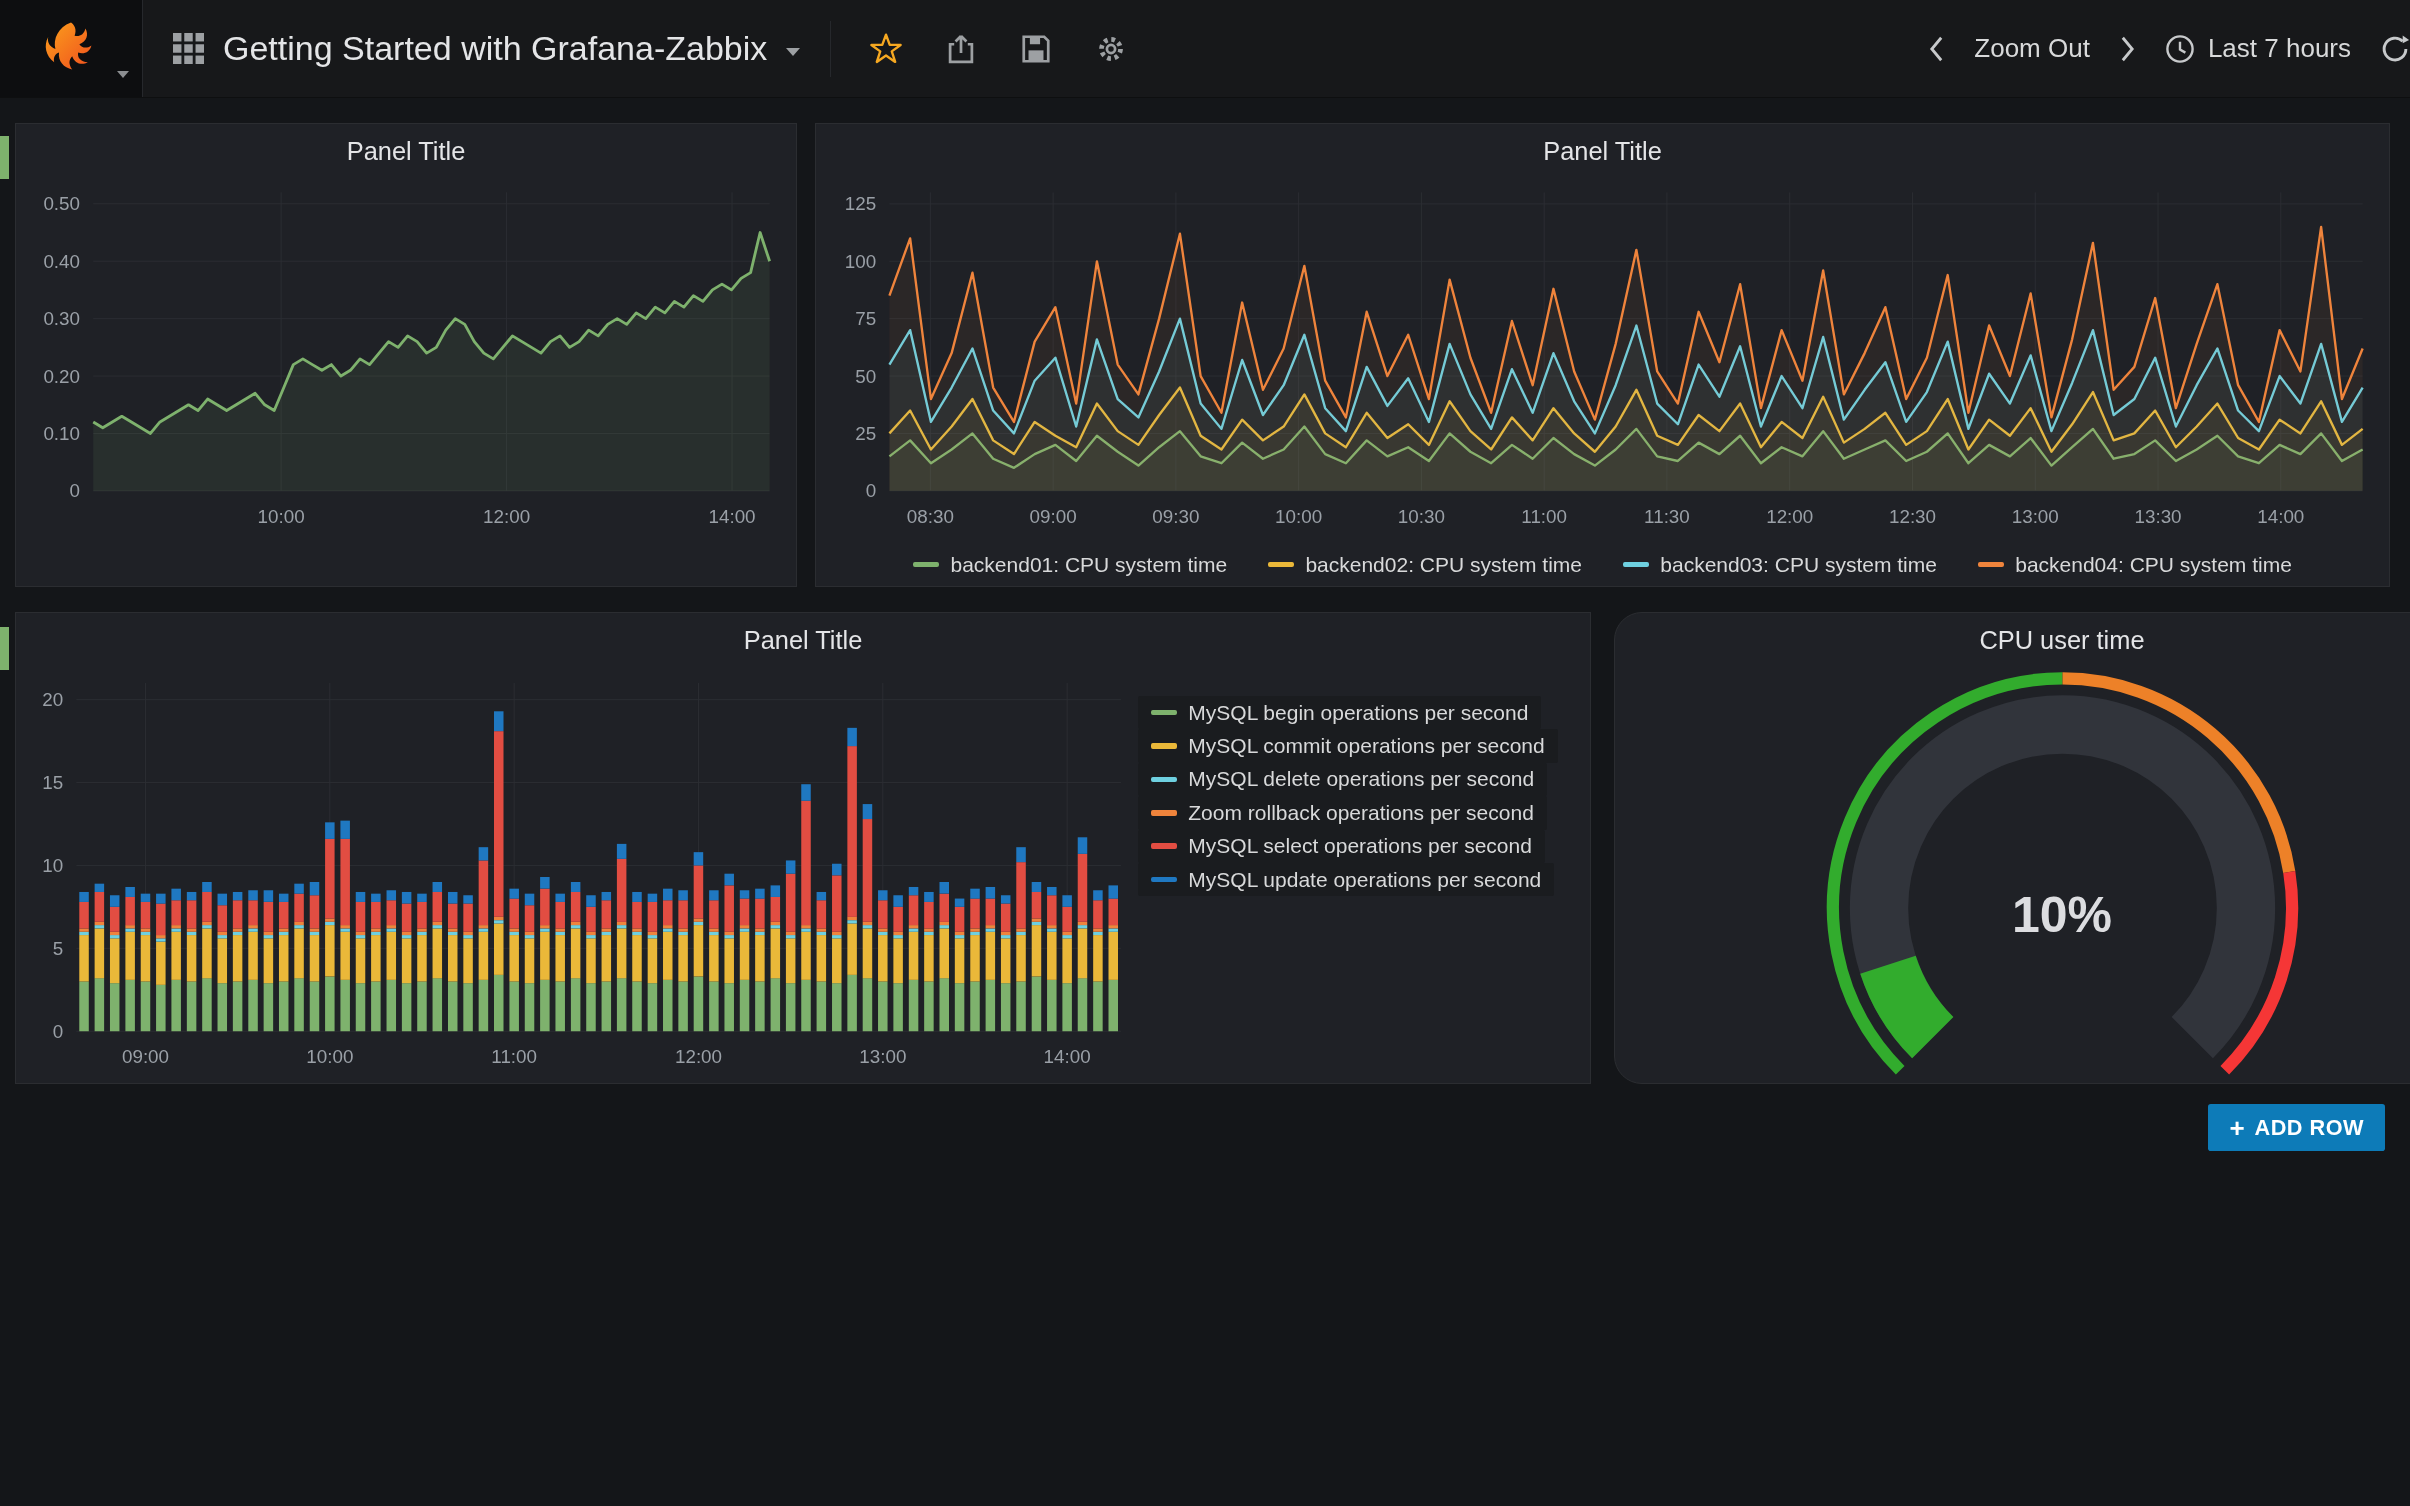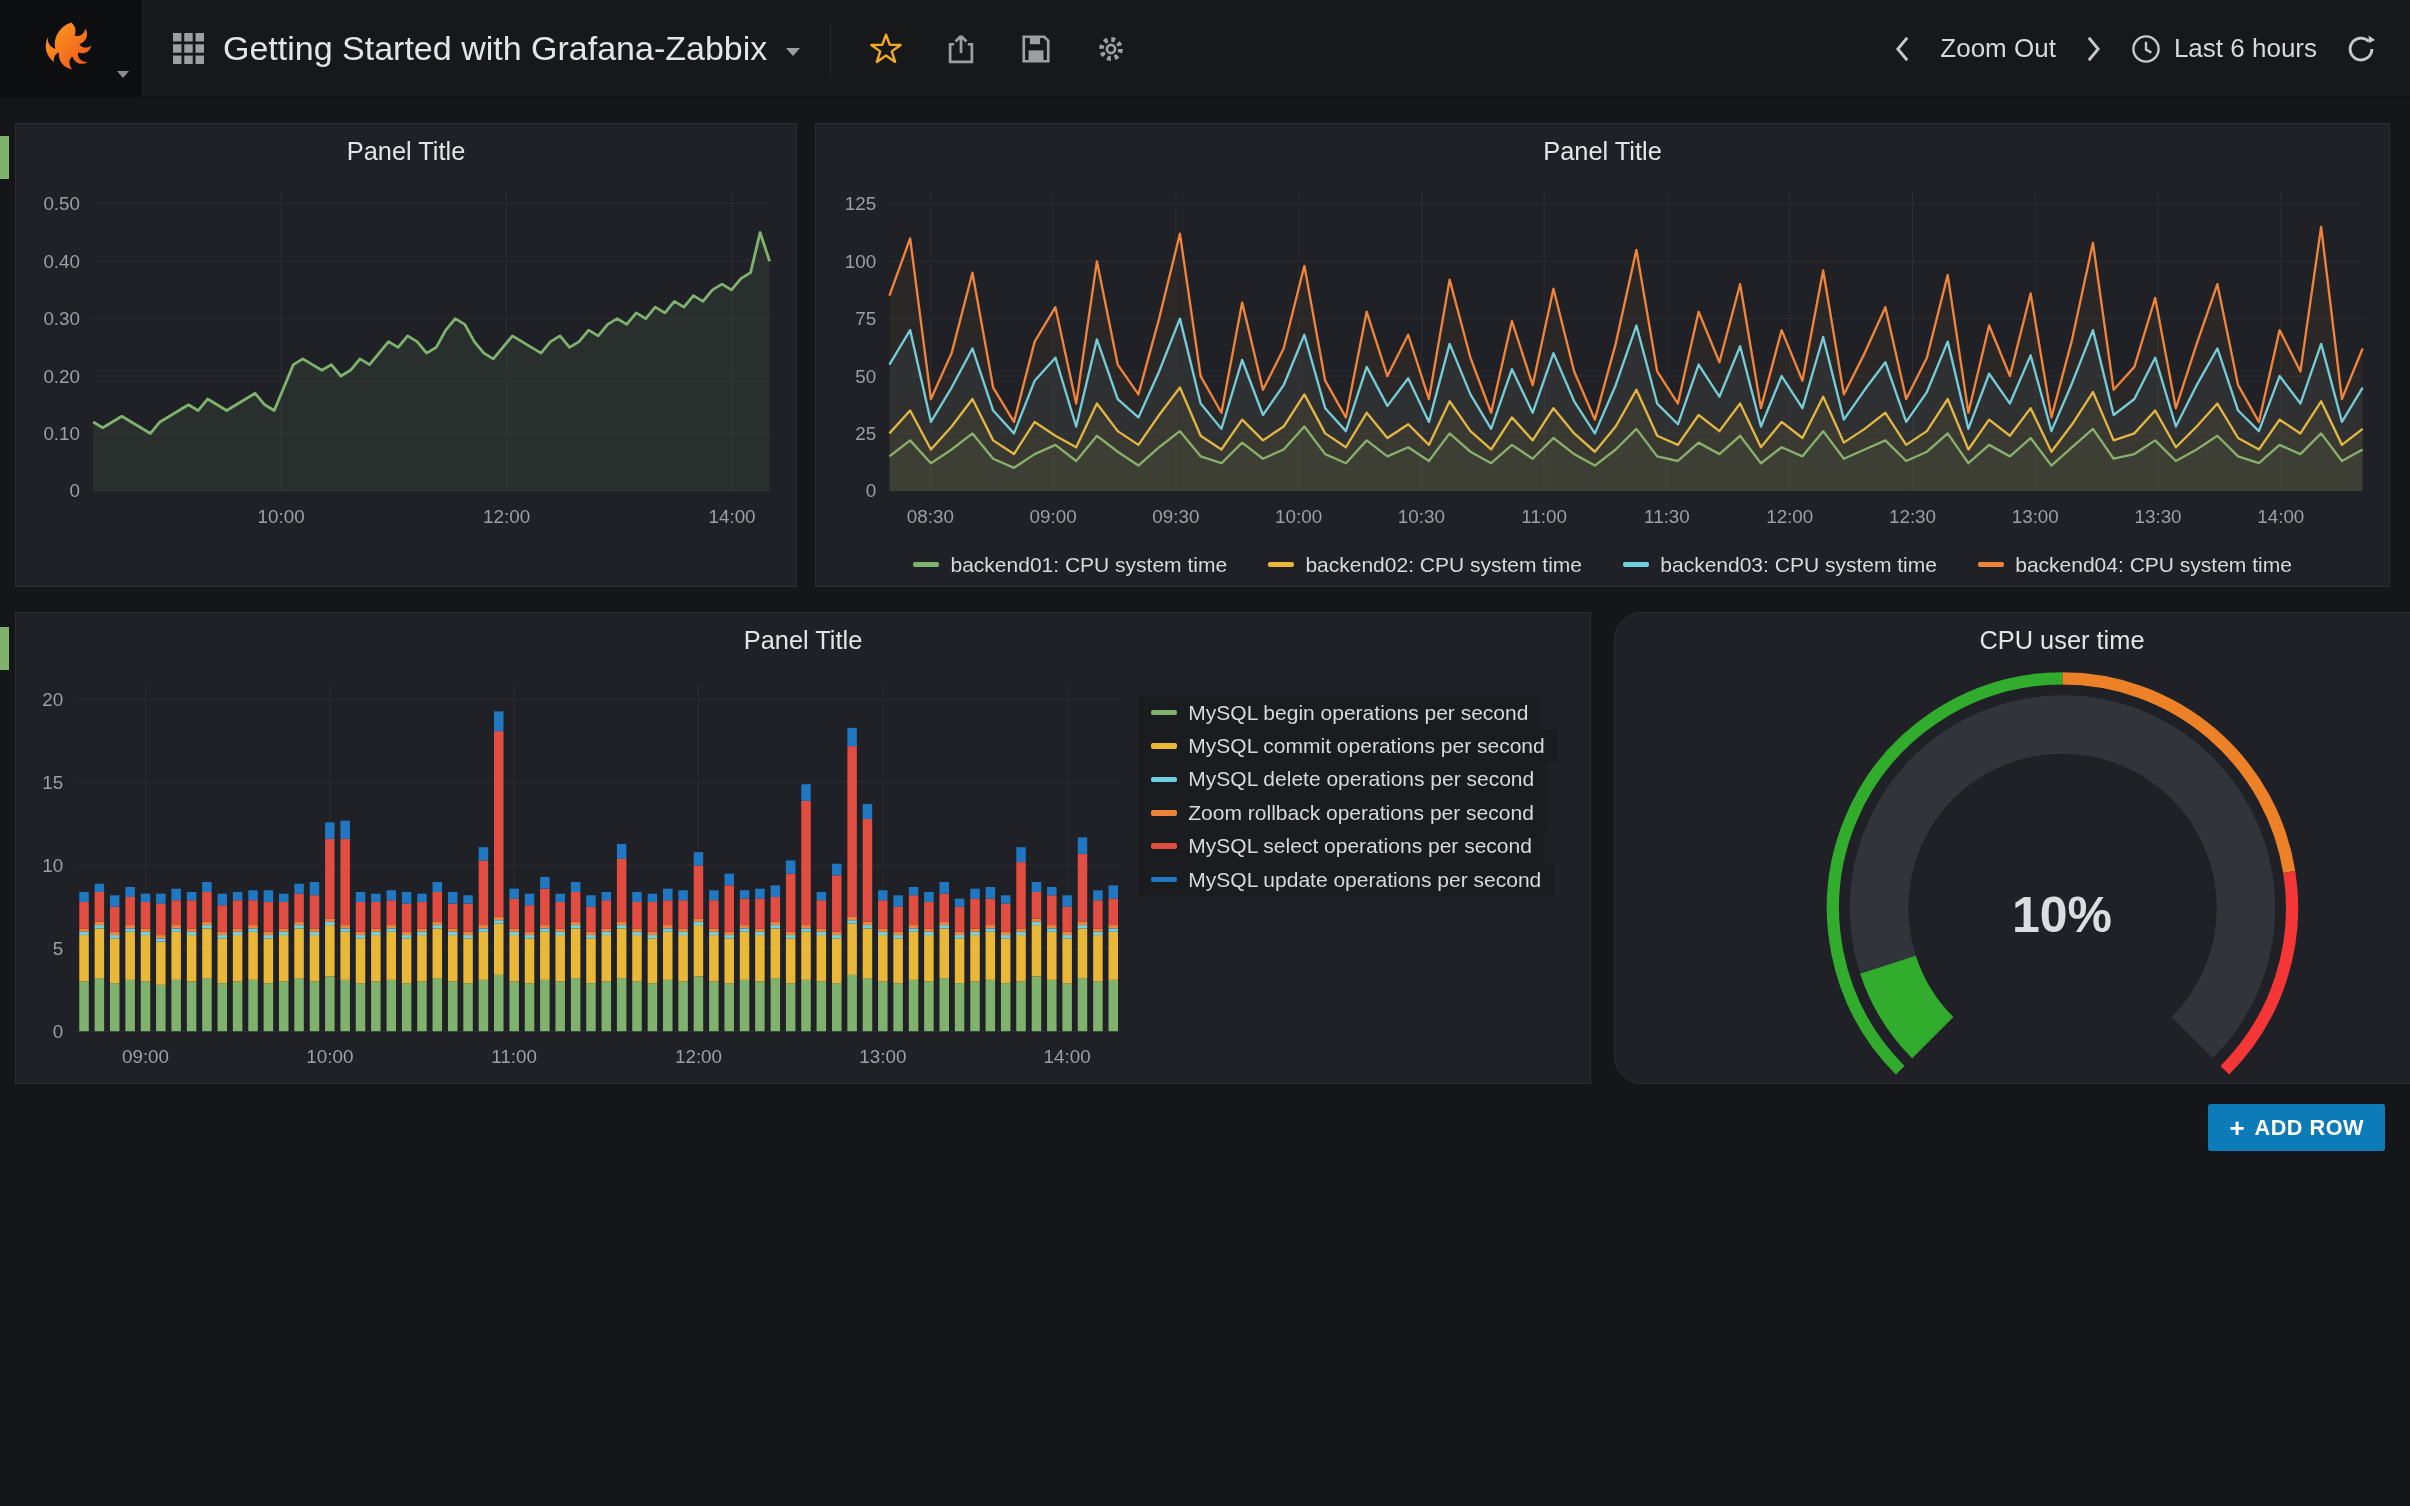--- a/index.html
+++ b/index.html
@@ -36,21 +36,21 @@
   .caret-down {
     width: 0; height: 0; border-left: 7.5px solid transparent; border-right: 7.5px solid transparent;
     border-top: 8.5px solid #9da0a3; margin-top: 7.5px;
   }
   .nav-actions {
     display: flex; align-items: center; gap: 41px;
     padding: 0 11.3px 0 38px; border-left: 0.9px solid #26282c; height: 56px;
   }
   .icon-btn { cursor: pointer; display: flex; align-items: center; }
   .icon-btn svg { width: 34px; height: 34px; display: block; }
-  .time-controls { margin-left: auto; display: flex; align-items: center; gap: 28px; padding-right: 34px; }
+  .time-controls { margin-left: auto; display: flex; align-items: center; gap: 28px; }
   .tc-label { font-size: 26px; color: #d8d9da; cursor: pointer; }
   .chev { cursor: pointer; display: flex; align-items: center; }
   .chev svg { width: 19px; height: 30px; }
   .time-picker { display: flex; align-items: center; gap: 13px; cursor: pointer; }
   .time-picker svg { width: 30px; height: 30px; }
   .refresh-btn svg { width: 32px; height: 32px; }
 
   
   .panel {
     position: absolute; background: #1f2126; border: 0.9px solid #2b2d31;
@@ -168,21 +168,21 @@
     <span class="chev">
       <svg viewBox="0 0 20 32">
         <path d="M5 4 L15 16 L5 28" fill="none" stroke="#c7c9cb" stroke-width="3"></path>
       </svg>
     </span>
     <span class="time-picker">
       <svg viewBox="0 0 100 100">
         <circle cx="50" cy="50" r="42" fill="none" stroke="#c7c9cb" stroke-width="8"></circle>
         <path d="M50 26 V52 L68 62" fill="none" stroke="#c7c9cb" stroke-width="8"></path>
       </svg>
-      <span class="tc-label">Last 6 hours</span>
+      <span class="tc-label">Last 7 hours</span>
     </span>
     <span class="icon-btn refresh-btn">
       <svg viewBox="0 0 100 100">
         <path d="M84 50 A34 34 0 1 1 74 26" fill="none" stroke="#c7c9cb" stroke-width="9"></path>
         <path d="M74 8 L74 32 L94 22 Z" fill="#c7c9cb"></path>
       </svg>
     </span>
   </div>
 </div>
 

